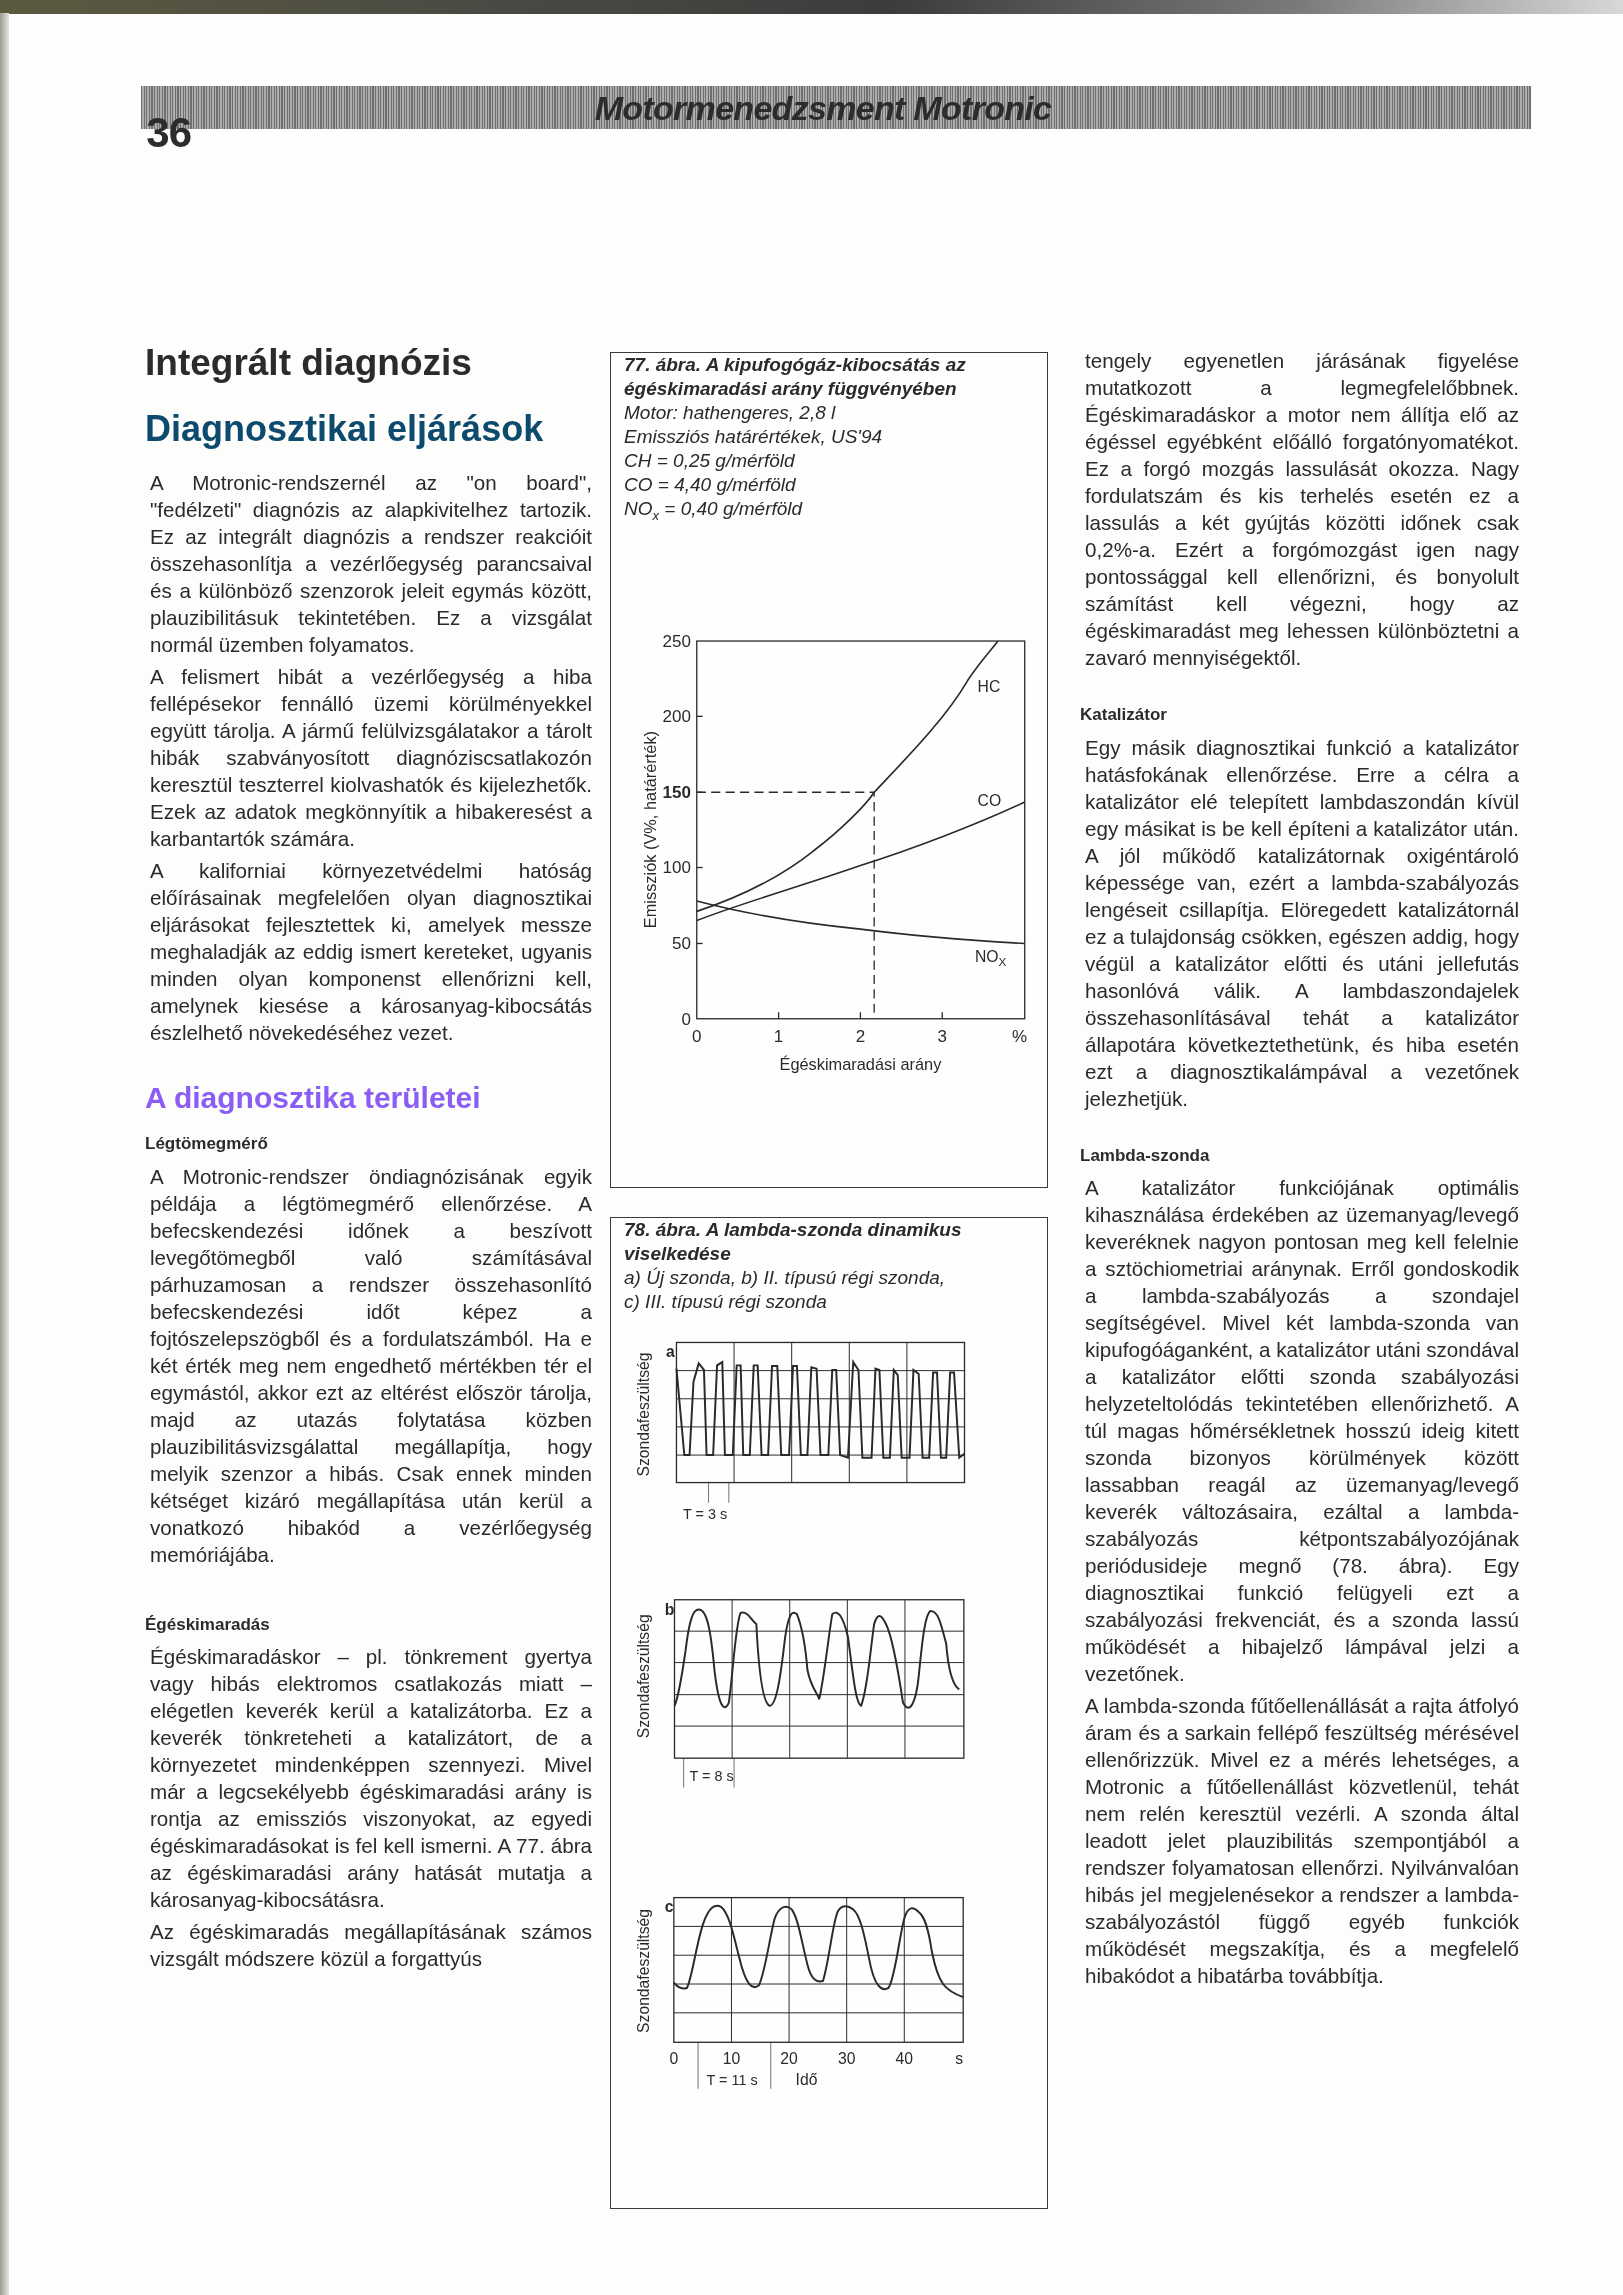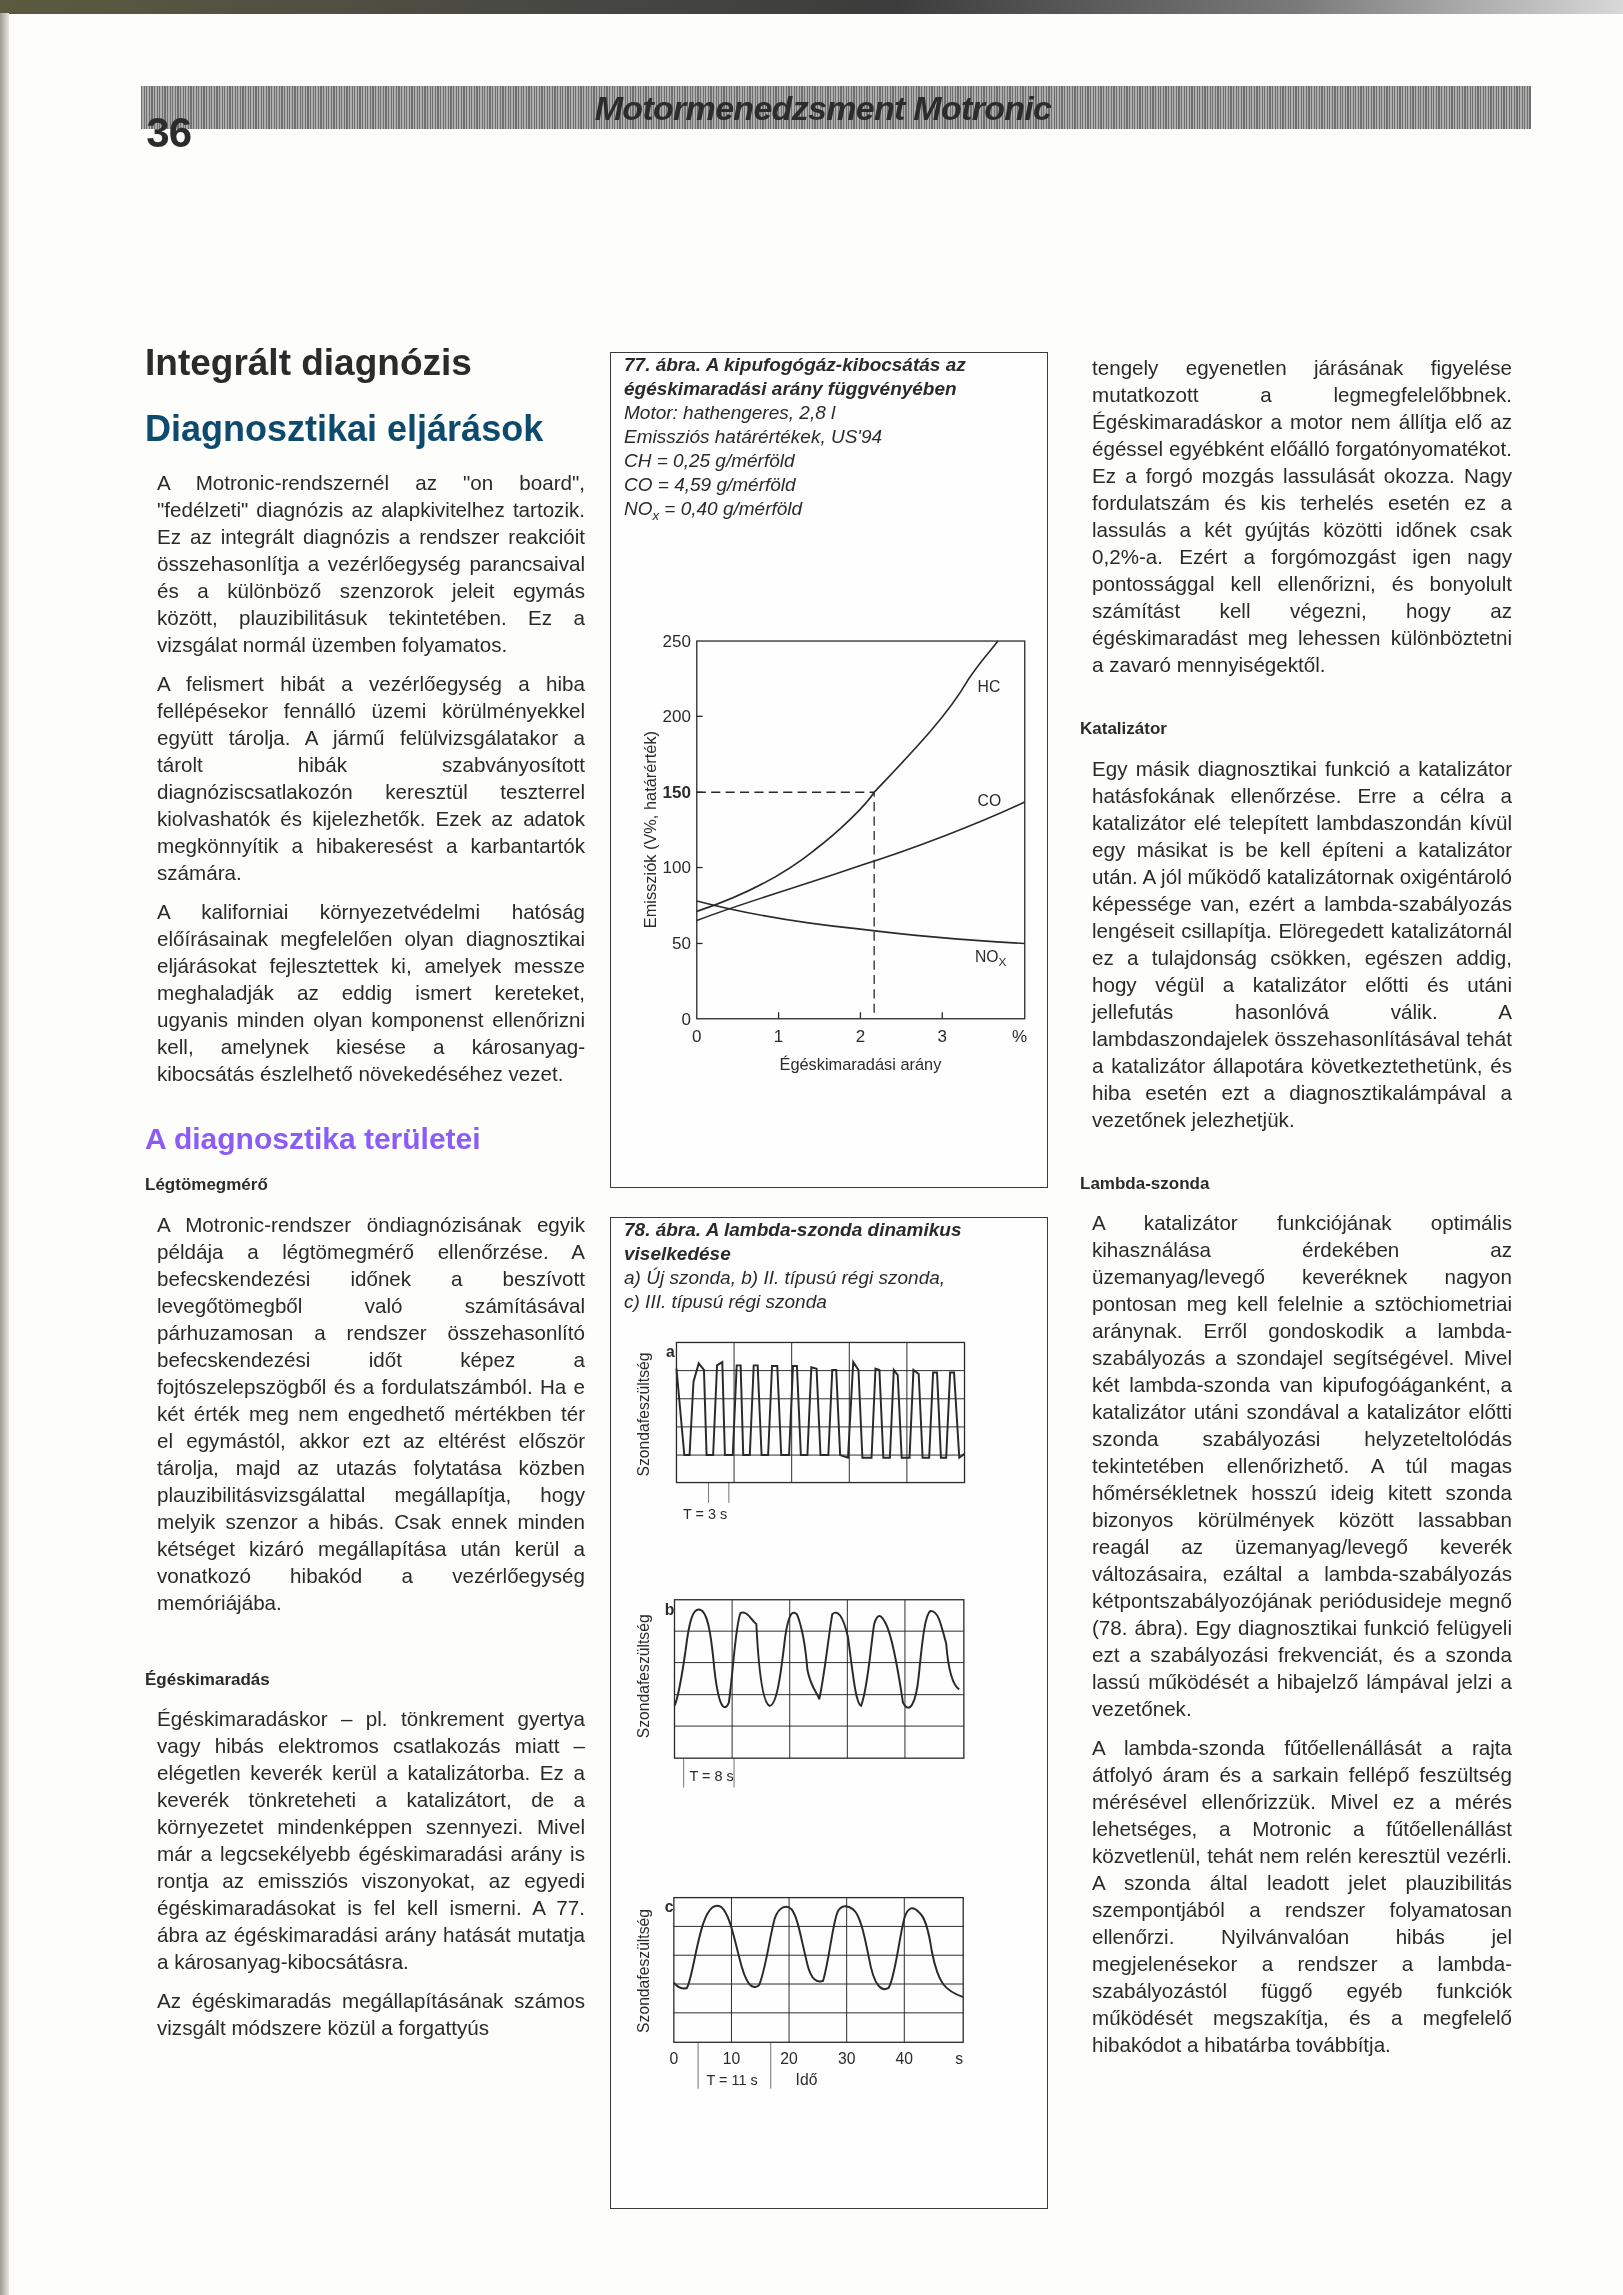--- a/index.html
+++ b/index.html
@@ -23,21 +23,21 @@
   .header-page-no {
     position: absolute; left: 5.2px; top: 2.6px; font-size: 42px; font-weight: bold; 
     color: #2c2c2c; letter-spacing: -0.7px; margin-top: 20px;
   }
   .header-title {
     position: absolute; left: 0; right: 0; top: 2.6px; text-align: center;
     font-size: 34px; font-weight: bold; font-style: italic; color: #2c2c2c; letter-spacing: -0.7px;
     padding-right: 26px;
   }
   .col { position: absolute; font-size: 20.6px; line-height: 27px; text-align: justify; }
-  .col p { margin: 12px; }
+  .col p { margin: 5px; }
   .col-left { left: 145px; top: 340px; width: 452px; }
   .col-right { left: 1080px; top: 342px; width: 444px; }
   h1.main-title { font-size: 37px; font-weight: bold; margin: 0 0 25px 0; line-height: 45px; color: #2b2b2b; }
   h2.sub-title { font-size: 36px; font-weight: bold; margin: 0 0 22px 0; line-height: 37px; color: #0c4a6e; }
   h2.section-title { font-size: 30px; font-weight: bold; margin: 33px 0 14.4px 0; line-height: 37px; color: #8b5cf6; }
   h3.para-title { font-size: 17px; font-weight: bold; margin: 0; line-height: 27.5px; color: #2b2b2b; }
   .gap-m { height: 25px; }
   .gap-l { height: 38px; }
   .fig-box {
     position: absolute; border: 1.6px solid #3a3a3a; background: #fefefe;
@@ -74,21 +74,21 @@
   <p>Égéskimaradáskor – pl. tönkrement gyertya vagy hibás elektromos csatlakozás miatt – elégetlen keverék kerül a katalizátorba. Ez a keverék tönkreteheti a katalizátort, de a környezetet mindenképpen szennyezi. Mivel már a legcsekélyebb égéskimaradási arány is rontja az emissziós viszonyokat, az egyedi égéskimaradásokat is fel kell ismerni. A 77. ábra az égéskimaradási arány hatását mutatja a károsanyag-kibocsátásra.</p>
   <p>Az égéskimaradás megállapításának számos vizsgált módszere közül a forgattyús</p>
 </div>
 
 <div class="fig-box fig77">
   <div class="fig-caption">
     <div class="cap-title">77. ábra. A kipufogógáz-kibocsátás az égéskimaradási arány függvényében</div>
     <div>Motor: hathengeres, 2,8 l</div>
     <div>Emissziós határértékek, US'94</div>
     <div>CH = 0,25 g/mérföld</div>
-    <div>CO = 4,59 g/mérföld</div>
+    <div>CO = 4,40 g/mérföld</div>
     <div>NO<sub style="font-size:13px">x</sub> = 0,40 g/mérföld</div>
   </div>
   <svg class="fig-svg" width="436" height="834" viewBox="0 0 666 1274">
 
     <rect x="131" y="440" width="501" height="577" fill="none" stroke="#2a2a2a" stroke-width="2"></rect>
 
     <g stroke="#2a2a2a" stroke-width="2">
       <line x1="131" y1="902" x2="140" y2="902"></line>
       <line x1="131" y1="786" x2="140" y2="786"></line>
       <line x1="131" y1="671" x2="140" y2="671"></line>

